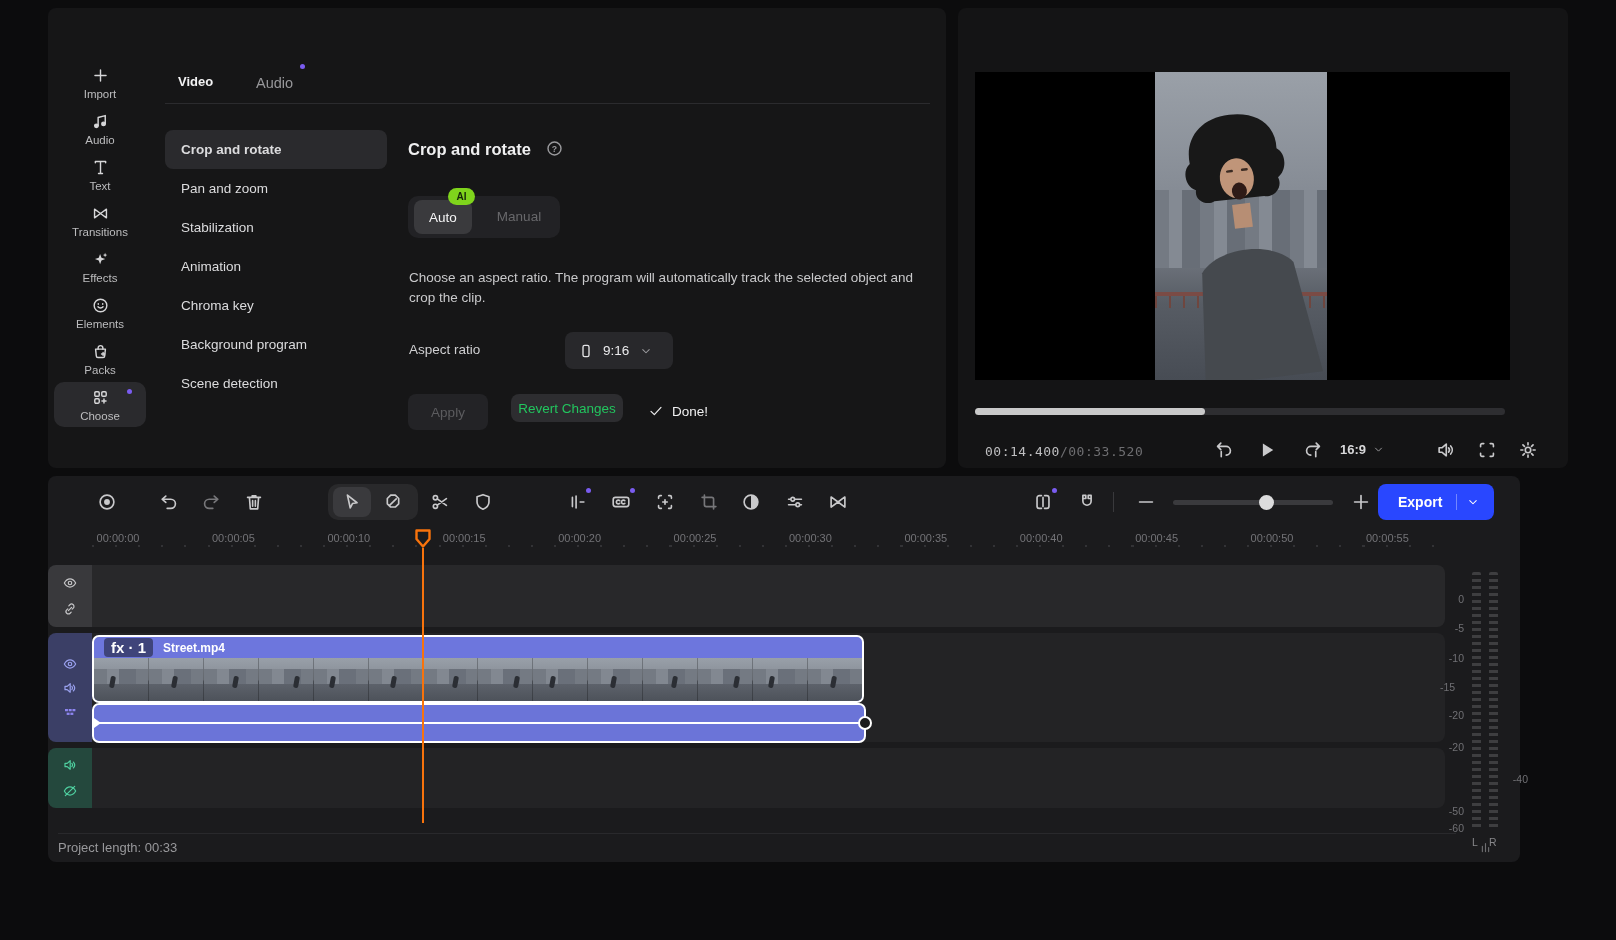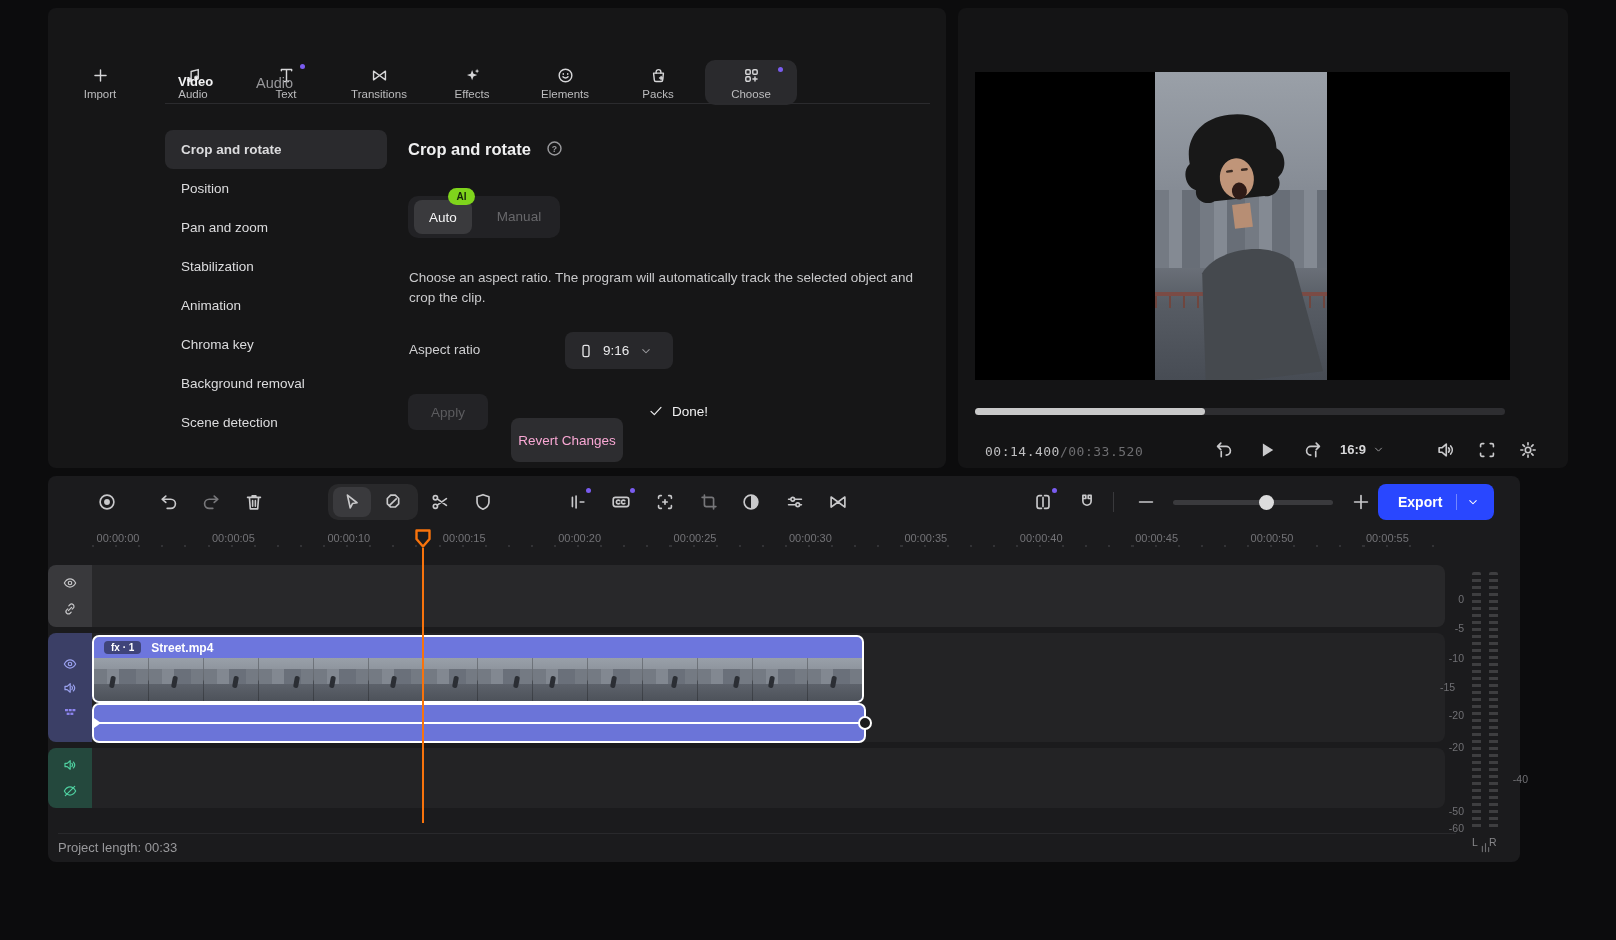--- a/index.html
+++ b/index.html
@@ -42,21 +42,21 @@
     background:repeating-linear-gradient(90deg,#747a83 0 13px,#828891 13px 25px,#6a707a 25px 42px);}
   .thumb .fig{position:absolute;width:5px;height:12px;background:#2b2e34;border-radius:2px;left:46%;top:42%;transform:rotate(10deg);}
   .thumb + .thumb{border-left:1px solid rgba(0,0,0,.25);}
 </style>
 </head>
 <body>
 
 <div class="page">
 
   <div class="card panel">
-    <div class="abs" id="sidebar" style="left:6px;top:52px;display:flex;flex-direction:row;gap:1px;">
+    <div class="abs" id="sidebar" style="left:6px;top:52px;display:flex;flex-direction:column;gap:1px;">
         <div class="side-item">
           <span class="ic">
             <svg viewBox="0 0 24 24" fill="none" stroke="currentColor" stroke-width="1.8" stroke-linecap="round" stroke-linejoin="round">
               <path d="M12 5v14M5 12h14"></path>
             </svg>
           </span>
           <span class="lbl">Import</span>
         </div>
         <div class="side-item">
           <span class="ic">
@@ -125,26 +125,25 @@
         </div>
       </div>
 
     <div class="tab" style="left:130px;top:66px;font-size:13px;font-weight:700;color:#f2f2f3;">Video</div>
     <div class="tab" style="left:208px;top:67px;font-size:14.5px;color:#97979a;">Audio</div>
     <span class="pdot" style="left:252px;top:56px;"></span>
     <div class="abs" style="left:117px;top:95px;width:765px;height:1px;background:#2b2b2e;"></div>
 
     <div class="abs" id="menu" style="left:117px;top:122px;width:222px;">
         <div class="menu-item sel">Crop and rotate</div>
-        <div class="menu-item">Position</div>
         <div class="menu-item">Pan and zoom</div>
         <div class="menu-item">Stabilization</div>
         <div class="menu-item">Animation</div>
         <div class="menu-item">Chroma key</div>
-        <div class="menu-item">Background removal</div>
+        <div class="menu-item">Background program</div>
         <div class="menu-item">Scene detection</div>
       </div>
 
     <div class="abs" style="left:360px;top:132px;font-size:16.5px;font-weight:700;color:#f0f0f1;">Crop and rotate</div>
     <span class="ic tbtn" style="left:497px;top:131px;width:19px;height:19px;color:#9a9a9d;">
         <svg viewBox="0 0 24 24" fill="none" stroke="currentColor" stroke-width="1.8" stroke-linecap="round" stroke-linejoin="round">
           <circle cx="12" cy="12" r="8.2"></circle>
           <text x="12" y="15.8" text-anchor="middle" font-size="11" font-family="Liberation Sans,sans-serif" fill="currentColor" stroke="none" font-weight="bold">?</text>
         </svg>
       </span>
@@ -165,21 +164,21 @@
         </span>
       <span style="margin-left:8px;font-size:13.5px;color:#eaeaec;">9:16</span>
       <span class="ic" style="width:14px;height:14px;margin-left:10px;color:#9a9a9d;">
           <svg viewBox="0 0 24 24" fill="none" stroke="currentColor" stroke-width="1.8" stroke-linecap="round" stroke-linejoin="round">
             <path d="M6.5 9.5 12 15l5.5-5.5"></path>
           </svg>
         </span>
     </div>
 
     <div class="abs btn" style="left:360px;top:386px;width:80px;height:36px;background:#232326;color:#5c5c5f;">Apply</div>
-    <div class="abs btn" style="left:463px;top:386px;width:112px;height:44px;background:#2d2d30;color:#f9a8d4;margin-top:24px;">Revert Changes</div>
+    <div class="abs btn" style="left:463px;top:386px;width:112px;height:28px;background:#2d2d30;color:#22c55e;">Revert Changes</div>
     <span class="ic" style="position:absolute;left:600px;top:395px;width:16px;height:16px;color:#ededee;">
         <svg viewBox="0 0 24 24" fill="none" stroke="currentColor" stroke-width="1.8" stroke-linecap="round" stroke-linejoin="round">
           <path d="M4.5 12.5 9.5 17.5 19.5 6.5"></path>
         </svg>
       </span>
     <div class="abs" style="left:624px;top:386px;height:36px;line-height:36px;font-size:13.5px;color:#f0f0f1;">Done!</div>
   </div>
 
   <div class="card pv">
     <div class="abs" style="left:17px;top:64px;width:535px;height:308px;background:#000;"></div>
@@ -430,21 +429,21 @@
               <rect x="15.7" y="7.5" width="4.4" height="3.4" fill="currentColor" stroke="none"></rect>
               <rect x="7" y="13" width="4.4" height="3.4" fill="currentColor" stroke="none"></rect>
               <rect x="12.6" y="13" width="4.4" height="3.4" fill="currentColor" stroke="none"></rect>
             </svg>
           </span>
       </div>
       <div class="tlane"></div>
 
       <div class="abs" style="left:44px;top:2px;width:768px;height:64px;border:2px solid #fff;border-radius:7px;background:#6d76dd;overflow:hidden;cursor:pointer;">
         <div style="height:21px;display:flex;align-items:center;">
-          <span style="margin-left:10px;padding:1px 7px;background:rgba(25,27,40,.55);border-radius:4px;font-size:10px;font-weight:700;color:#fff;">fx · 1</span>
+          <span style="margin-left:10px;padding:1px 7px;background:rgba(25,27,40,.55);border-radius:4px;font-size:15px;font-weight:700;color:#fff;">fx · 1</span>
           <span style="margin-left:10px;font-size:12px;font-weight:700;color:#fff;">Street.mp4</span>
         </div>
         <div id="thumbs" style="display:flex;height:43px;">
             <div class="thumb" style="background: linear-gradient(rgb(153, 160, 169) 0%, rgb(133, 139, 148) 50%, rgb(95, 100, 109) 55%, rgb(77, 82, 90) 100%);">
               <div class="bld"></div>
               <div class="fig" style="left:30%"></div>
             </div>
             <div class="thumb" style="background: linear-gradient(rgb(153, 160, 169) 0%, rgb(133, 139, 148) 50%, rgb(95, 100, 109) 55%, rgb(77, 82, 90) 100%);">
               <div class="bld"></div>
               <div class="fig" style="left:42%"></div>

